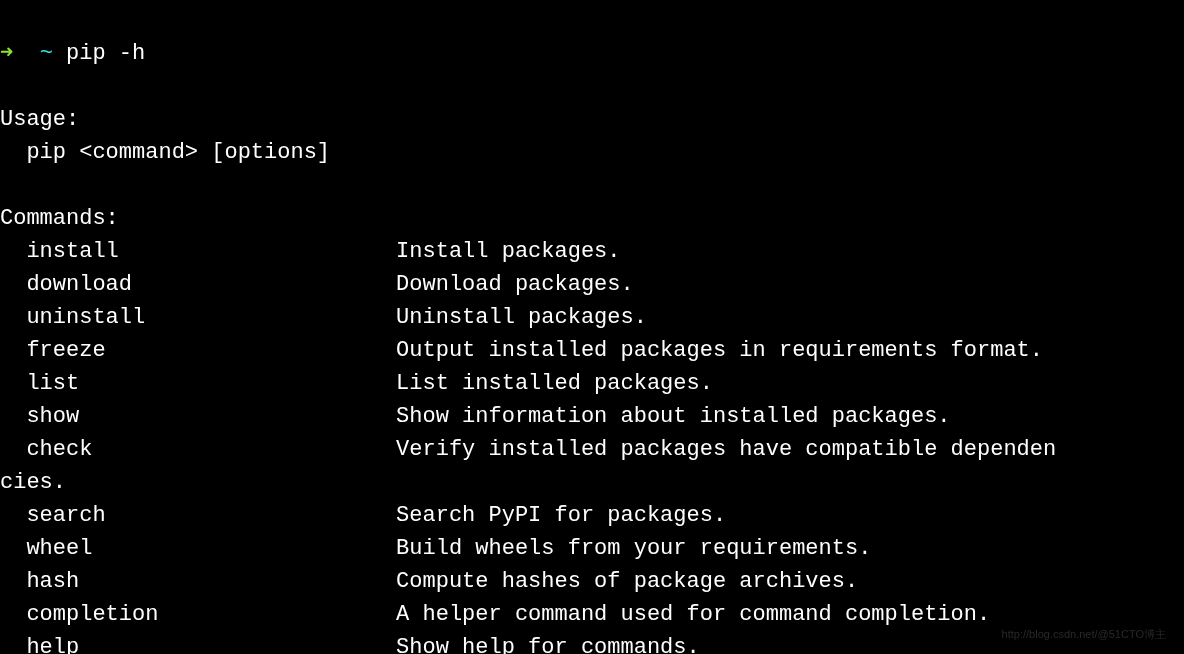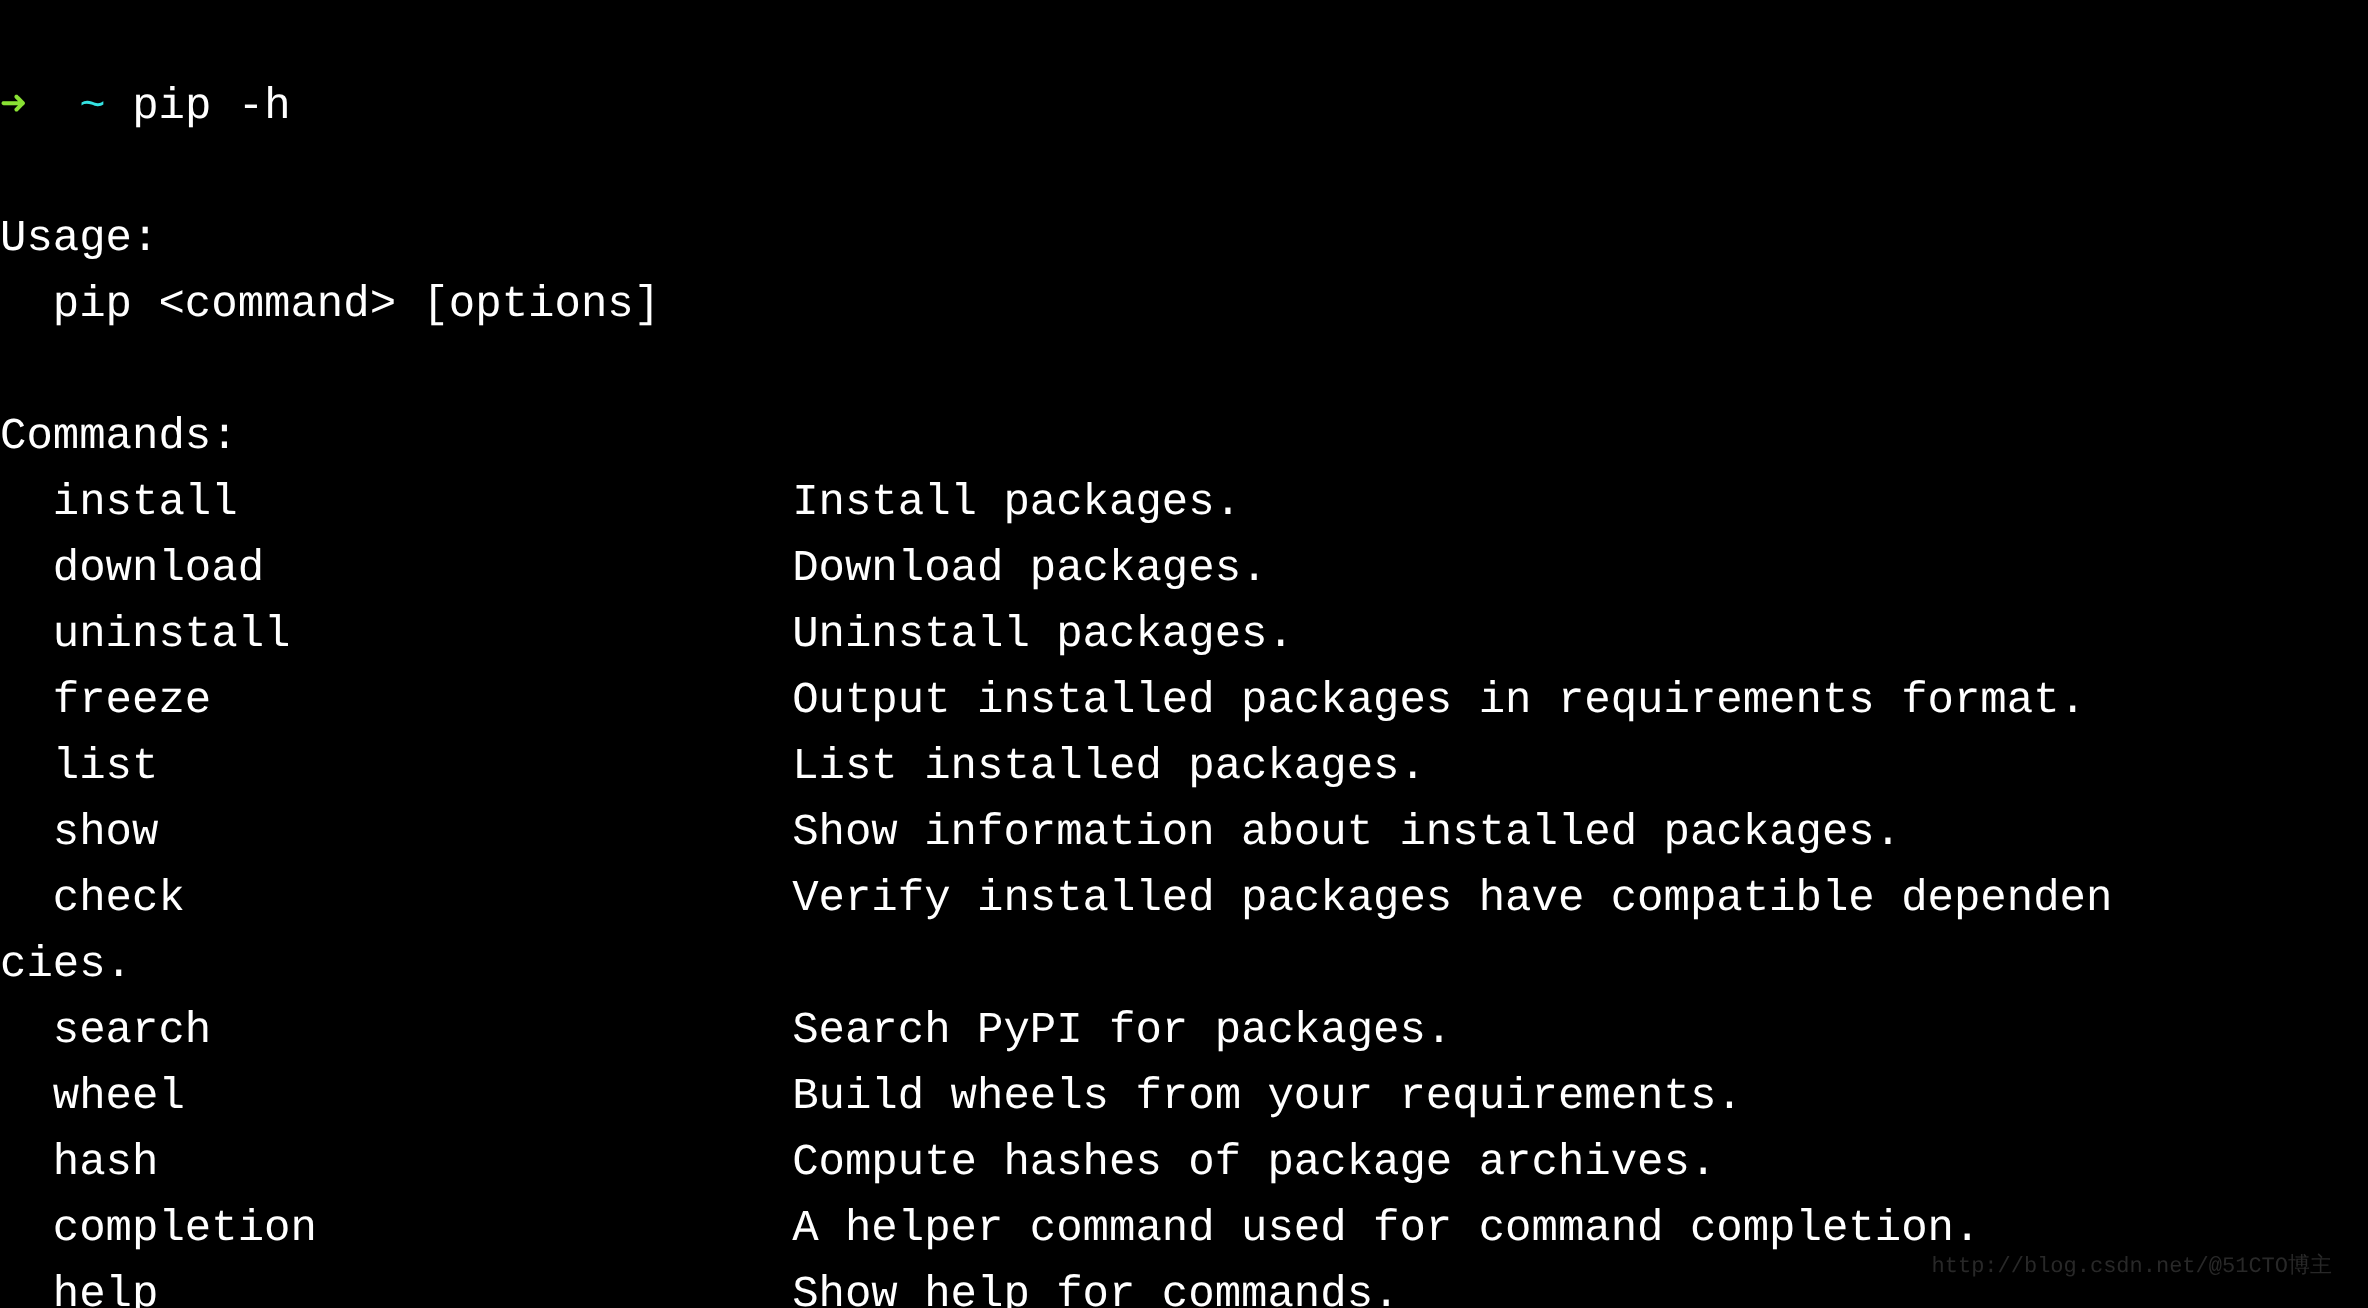--- a/index.html
+++ b/index.html
@@ -36,21 +36,21 @@
     }
     .output {
       color: #ffffff;
     }
     .watermark {
       position: absolute;
       bottom: 12px;
       right: 18px;
       color: #444444;
       font-size: 11px;
-      font-family: Liberation Mono, monospace;
+      font-family: Liberation Sans, sans-serif;
       opacity: 0.6;
     }
   </style>
 </head>
 <body>
 
 <div class="terminal"><span><span class="prompt-arrow">➜</span>  <span class="prompt-tilde">~</span> <span class="command">pip -h</span></span>
 
 <span class="output">Usage:</span>
 <span class="output">  pip &lt;command&gt; [options]</span>

